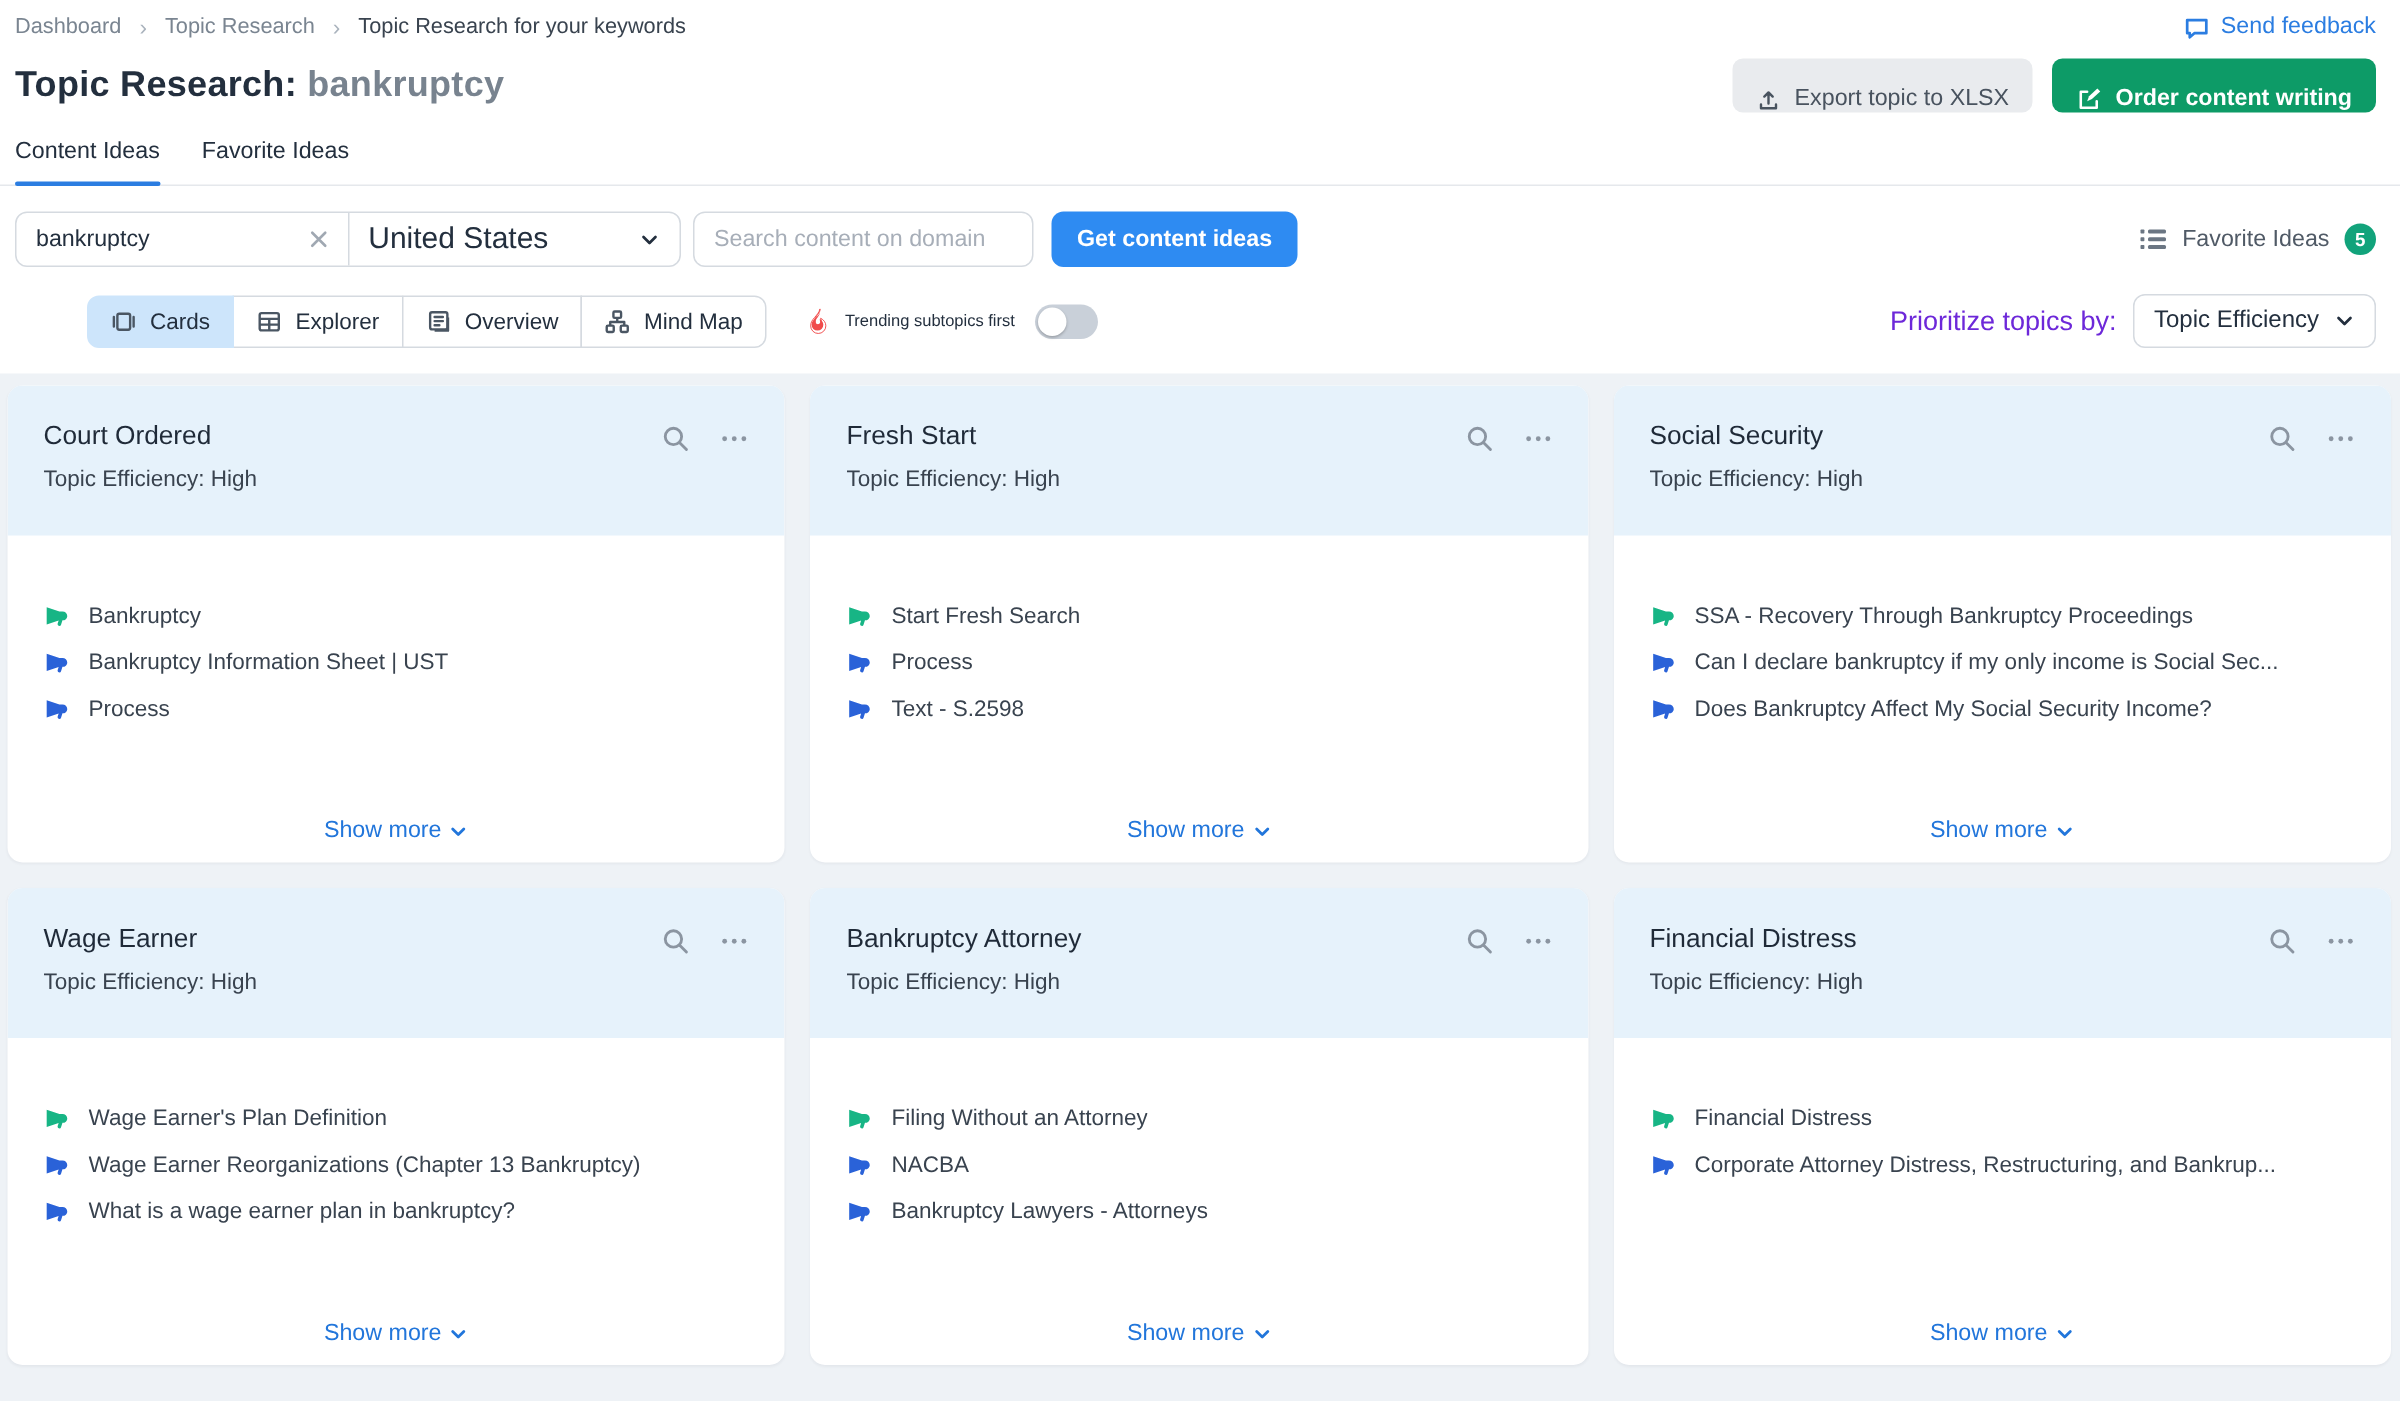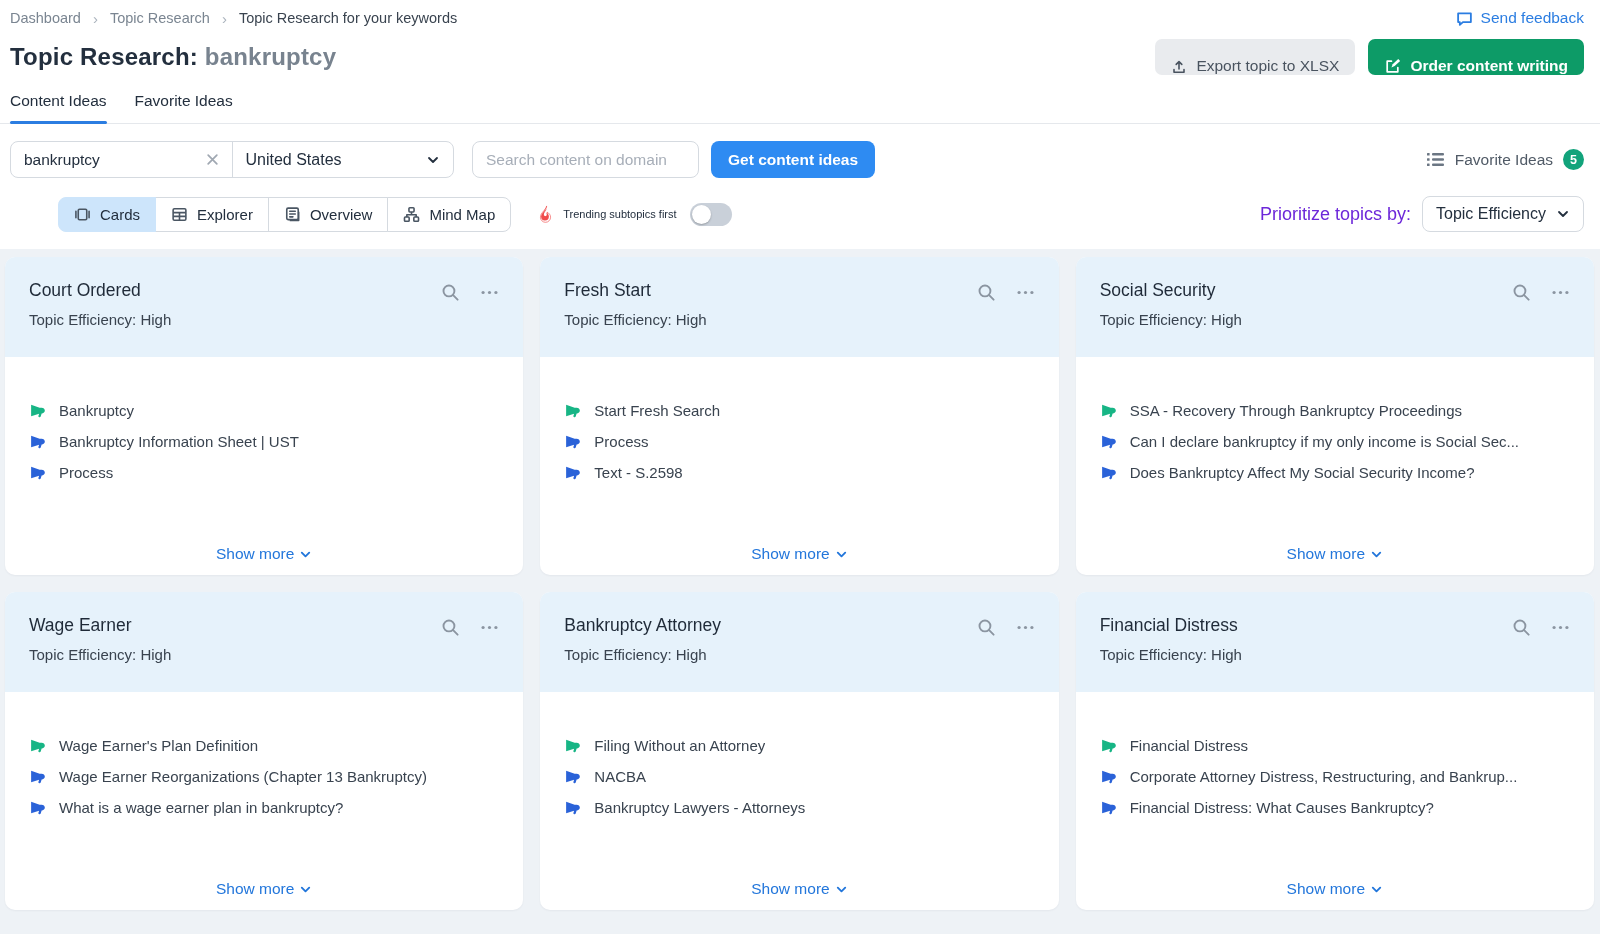--- a/index.html
+++ b/index.html
@@ -34,23 +34,23 @@
   .tab { position: relative; padding-bottom: 13px; font-size: 15.5px; color: #232f3e; cursor: pointer; }
   .tab.active::after { content: ""; position: absolute; left: 0; right: 0; bottom: -1px; height: 3px; background: #2b7de1; border-radius: 2px; }
 
   
   .filters-row { display: flex; align-items: center; padding: 0 16px 0 10px; margin-top: 17px; }
   .kw-group { display: flex; align-items: stretch; border: 1px solid #d5dae0; border-radius: 8px; height: 37px; width: 444px; background: #fff; }
   .kw-cell { flex: 1; display: flex; align-items: center; justify-content: space-between; padding: 0 13px; }
   .kw-cell.first { border-right: 1px solid #d5dae0; }
   .kw-input { border: none; outline: none; width: 150px; font-size: 15.5px; font-family: inherit; color: #232f3e; }
   .clear-x { color: #a0a8b2; cursor: pointer; }
-  .country-label { font-size: 16px; text-align: center; }
+  .country-label { font-size: 20px; text-align: center; }
   .chev { color: #232f3e; }
-  .domain-input { margin-left: 18px; width: 227px; height: 37px; border: 1px solid #d5dae0; border-radius: 8px; padding: 0 13px; font-size: 15.5px; font-family: inherit; color: #39434f; }
+  .domain-input { margin-left: 8px; width: 227px; height: 37px; border: 1px solid #d5dae0; border-radius: 8px; padding: 0 13px; font-size: 15.5px; font-family: inherit; color: #39434f; }
   .domain-input::placeholder { color: #a7aeb8; }
   .btn-get { margin-left: 12px; height: 37px; padding: 0 17px; background: #2e8bf2; color: #fff; font-weight: bold; font-size: 15.5px; border: none; border-radius: 8px; cursor: pointer; }
   .fav-right { margin-left: auto; display: flex; align-items: center; gap: 10px; color: #505a66; font-size: 15.5px; cursor: pointer; }
   .badge { display: flex; align-items: center; justify-content: center; width: 21px; height: 21px; border-radius: 50%; background: #12a37b; color: #fff; font-size: 12.5px; font-weight: bold; }
 
   
   .view-row { display: flex; align-items: center; padding: 0 16px 0 10px; margin-top: 18px; }
   .seg { display: flex; margin-left: 48px; }
   .seg-btn { display: flex; align-items: center; gap: 9px; height: 35px; padding: 0 15px; background: #fff; border: 1px solid #d5dae0; margin-left: -1px; font-size: 15px; color: #232f3e; cursor: pointer; }
   .seg-btn:first-child { border-radius: 8px 0 0 8px; margin-left: 0; }
@@ -607,30 +607,20 @@
           <div class="idea">
               <span class="mega-blue">
                 <svg width="17" height="17" viewBox="0 0 16 16" fill="currentColor">
                   <g transform="translate(16,0) scale(-1,1)">
                     <path d="M14 2.6 6 5.3H4.1C2.4 5.3 1.1 6.5 1.1 8.1s1.3 2.8 3 2.8l.9 2.7c.2.6.8.9 1.4.7.6-.2.9-.8.7-1.4l-.6-1.9L14 13.5Z"></path>
                   </g>
                 </svg>
               </span>
               <span>Corporate Attorney Distress, Restructuring, and Bankrup...</span>
             </div>
-          <div class="idea">
-              <span class="mega-blue">
-                <svg width="17" height="17" viewBox="0 0 16 16" fill="currentColor">
-                  <g transform="translate(16,0) scale(-1,1)">
-                    <path d="M14 2.6 6 5.3H4.1C2.4 5.3 1.1 6.5 1.1 8.1s1.3 2.8 3 2.8l.9 2.7c.2.6.8.9 1.4.7.6-.2.9-.8.7-1.4l-.6-1.9L14 13.5Z"></path>
-                  </g>
-                </svg>
-              </span>
-              <span>Financial Distress: What Causes Bankruptcy?</span>
-            </div>
         </div>
         <div class="show-more">
           <span>Show more</span>
           <span>
               <svg width="13" height="13" viewBox="0 0 14 14" fill="none" stroke="#2276db" stroke-width="2" stroke-linecap="round" stroke-linejoin="round">
                 <path d="M3 5l4 4 4-4"></path>
               </svg>
             </span>
         </div>
       </div>

